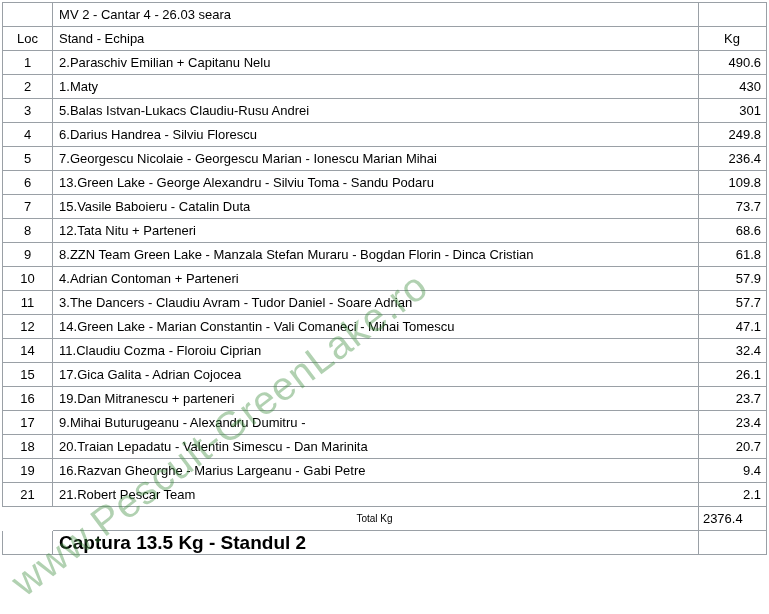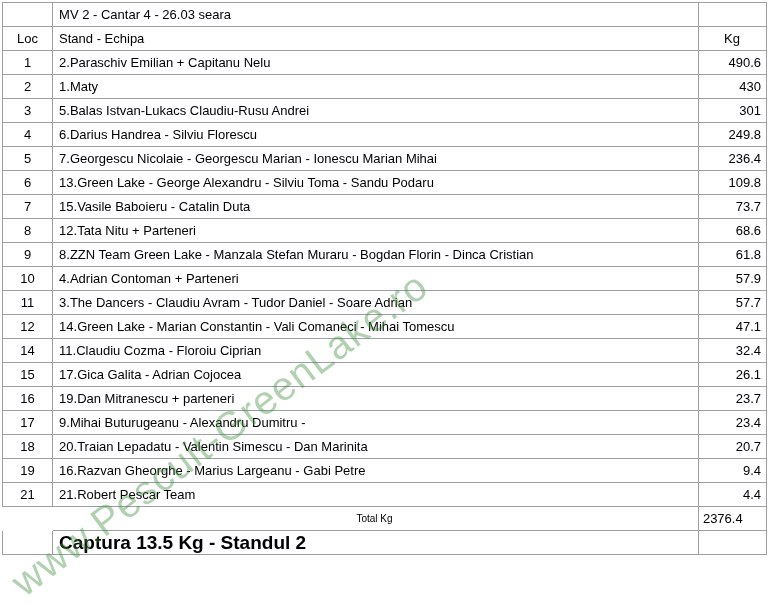--- a/index.html
+++ b/index.html
@@ -231,21 +231,21 @@
         <td class="kg">20.7</td>
       </tr>
       <tr>
         <td class="loc">19</td>
         <td class="name">16.Razvan Gheorghe - Marius Largeanu - Gabi Petre</td>
         <td class="kg">9.4</td>
       </tr>
       <tr>
         <td class="loc">21</td>
         <td class="name">21.Robert Pescar Team</td>
-        <td class="kg">4.4</td>
+        <td class="kg">2.1</td>
       </tr>
 
       <tr class="total-row">
         <td class="nob"></td>
         <td class="total-label">Total Kg</td>
         <td class="total-value">2376.4</td>
       </tr>
       <tr class="footer-row">
         <td class="blank-left"></td>
         <td class="footer-text">Captura 13.5 Kg - Standul 2</td>

